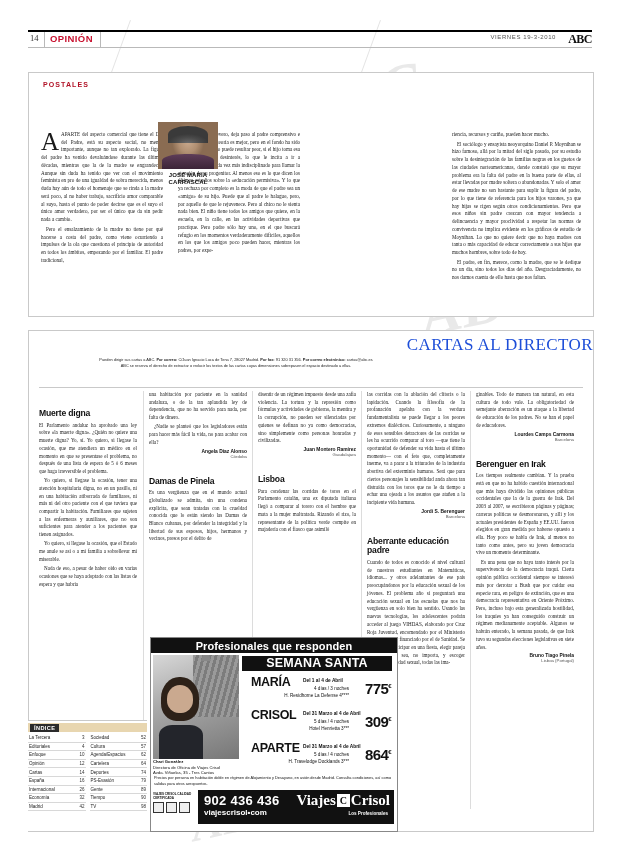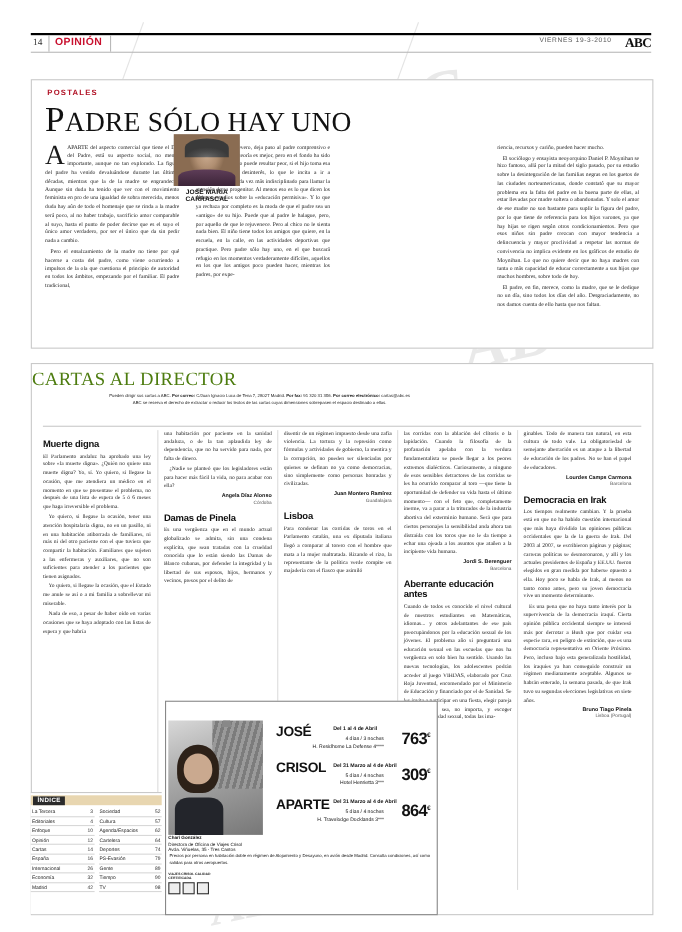--- a/index.html
+++ b/index.html
@@ -60,33 +60,33 @@
      background:radial-gradient(ellipse 20px 9px at 50% 100%,#6a6a6a 0%,#4a4a4a 60%,#3a3a3a 100%);
      border-radius:50% 50% 0 0;}
   .author-photo:after{content:"";position:absolute;left:4px;bottom:0;width:52px;height:15px;
      background:linear-gradient(180deg,#5e3d58 0%,#3c2438 100%);border-radius:44% 44% 0 0;}
   .author-name{font-size:6px;font-weight:700;text-align:center;line-height:1.22;
      margin-top:3px;letter-spacing:.1px;font-family:"Liberation Sans",sans-serif;}
 
   
   .letters{position:absolute;left:28px;top:330px;width:564px;height:500px;
       border:1px solid #c9c9c9;z-index:2;background:#fff;}
-  .cartas-title{position:absolute;left:0;right:0;top:4px;text-align:left;
-      font-size:17px;color:#4d7c0f;font-family:"Liberation Serif",serif;
+  .cartas-title{position:absolute;left:0;right:0;top:4px;text-align:right;
+      font-size:17px;color:#1d4ed8;font-family:"Liberation Serif",serif;
       letter-spacing:.4px;}
   .cartas-note{position:absolute;left:62px;top:26px;width:290px;font-size:3.9px;
       line-height:1.65;text-align:center;color:#222;
       font-family:"Liberation Sans",sans-serif;}
   .cartas-note b{font-weight:700;}
   .cartas-rule{position:absolute;left:10px;top:56px;width:544px;height:1px;background:#c9c9c9;}
 
   .lcols{position:absolute;left:10px;top:60px;width:544px;height:430px;}
   .lcol{position:absolute;top:0;width:98px;}
   .lsep{position:absolute;top:0;width:1px;height:418px;background:#dcdcdc;}
-  .lhead{font-size:8.6px;font-weight:700;line-height:1.12;margin:8px 0 3px 0;
+  .lhead{font-size:8.6px;font-weight:700;line-height:1.12;margin:18px 0 3px 0;
       font-family:"Liberation Sans",sans-serif;letter-spacing:-.2px;}
   .lbody{font-size:5.05px;line-height:1.53;text-align:justify;color:#1a1a1a;}
   .lbody p{margin:0 0 1.5px 0;text-indent:5px;}
   .lbody p.first{text-indent:0;}
   .lsign{font-size:4.9px;font-weight:700;text-align:right;margin-top:2px;
       font-family:"Liberation Sans",sans-serif;}
   .lcity{font-size:4.3px;text-align:right;color:#555;margin-bottom:5px;
       font-family:"Liberation Sans",sans-serif;}
 
   
@@ -184,23 +184,20 @@
   <div class="mh-page">14</div>
   <div class="mh-div" style="left:16px;"></div>
   <div class="mh-sec" style="color:#c8102e;">OPINIÓN</div>
   <div class="mh-div" style="left:72px;"></div>
   <div class="mh-date">VIERNES 19-3-2010</div>
   <div class="mh-logo">ABC</div>
 </div>
 
 <div class="art-box">
   <div class="kicker">POSTALES</div>
-  <div class="art-title">
-    <span class="cap">P</span><span>ADRE SÓLO HAY UNO</span>
-  </div>
   <div class="art-cols">
     <div class="col" style="left:0;">
       <p class="first"><span class="dropcap">A</span><span>APARTE del aspecto comercial que tiene el Día del Padre, está su aspecto social, no menos importante, aunque no tan explorado. La figura del padre ha venido devaluándose durante las últimas décadas, mientras que la de la madre se engrandecía. Aunque sin duda ha tenido que ver con el movimiento feminista en pro de una igualdad de sobra merecida, menos duda hay aún de todo el homenaje que se rinda a la madre será poco, al no haber trabajo, sacrificio amor comparable al suyo, hasta el punto de poder decirse que es el suyo el único amor verdadero, por ser el único que da sin pedir nada a cambio.</span></p>
       <p>Pero el ensalzamiento de la madre no tiene por qué hacerse a costa del padre, como viene ocurriendo a impulsos de la ola que cuestiona el principio de autoridad en todos los ámbitos, empezando por el familiar. El padre tradicional,</p>
     </div>
     <div class="col" style="left:137px;">
       <p class="first">estricto, distante, severo, deja paso al padre comprensivo e indulgente, que en teoría es mejor, pero en el fondo ha sido llevado a su extremo puede resultar peor, si el hijo toma esa indulgencia como desinterés, lo que le incita a ir a comportamiento cada vez más indisciplinado para llamar la atención de su progenitor. Al menos eso es lo que dicen los últimos estudios sobre la «educación permisiva». Y lo que ya rechaza por completo es la moda de que el padre sea un «amigo» de su hijo. Puede que al padre le halague, pero, por aquello de que le rejuvenece. Pero al chico no le sienta nada bien. El niño tiene todos los amigos que quiere, en la escuela, en la calle, en las actividades deportivas que practique. Pero padre sólo hay uno, en el que buscará refugio en los momentos verdaderamente difíciles, aquellos en los que los amigos poco pueden hacer, mientras los padres, por expe-</p>
     </div>
     <div class="col" style="left:411px;width:129px;">
       <p class="first">riencia, recursos y cariño, pueden hacer mucho.</p>
@@ -266,33 +263,33 @@
         <p class="first">Para condenar las corridas de toros en el Parlamento catalán, una ex diputada italiana llegó a comparar al torero con el hombre que mata a la mujer maltratada. Rizando el rizo, la representante de la política verde compite en majadería con el fiasco que asimiló</p>
       </div>
     </div>
 
     <div class="lcol" style="left:328px;">
       <div class="lbody">
         <p class="first">las corridas con la ablación del clítoris o la lapidación. Cuando la filosofía de la profanación apelaba con la verdura fundamentalista se puede llegar a los peores extremos dialécticos. Curiosamente, a ninguno de esos sensibles detractores de las corridas se les ha ocurrido comparar al toro —que tiene la oportunidad de defender su vida hasta el último momento— con el feto que, completamente inerme, va a parar a la triturados de la industria abortiva del exterminio humano. Será que para ciertos personajes la sensibilidad anda ahora tan distraída con los toros que no le da tiempo a echar una ojeada a los asuntos que atañen a la incipiente vida humana.</p>
       </div>
       <div class="lsign">Jordi S. Berenguer</div>
       <div class="lcity">Barcelona</div>
-      <div class="lhead">Aberrante educación antes</div>
+      <div class="lhead">Aberrante educación padre</div>
       <div class="lbody">
         <p class="first">Cuando de todos es conocido el nivel cultural de nuestros estudiantes en Matemáticas, idiomas... y otros adelantantes de ese país preocupándonos por la educación sexual de los jóvenes. El problema año sí preguntará una educación sexual en las escuelas que nos ha vergüenza en solo bien ha sentido. Usando las nuevas tecnologías, los adolescentes podrán acceder al juego VIHDAS, elaborado por Cruz Roja Juventud, encomendado por el Ministerio de Educación y financiado por el de Sanidad. Se les invita a participar en una fiesta, elegir pareja del sexo que sea, no importa, y escoger cualquier actividad sexual, todas las ima-</p>
       </div>
     </div>
 
     <div class="lcol" style="left:437px;">
       <div class="lbody">
         <p class="first">ginables. Todo de manera tan natural, en esta cultura de todo vale. La obligatoriedad de semejante aberración es un ataque a la libertad de educación de los padres. No se han el papel de educadores.</p>
       </div>
       <div class="lsign">Lourdes Camps Carmona</div>
       <div class="lcity">Barcelona</div>
-      <div class="lhead">Democracia en Irak</div>
+      <div class="lhead">Berenguer en Irak</div>
       <div class="lbody">
         <p class="first">Los tiempos realmente cambian. Y la prueba está en que no ha habido cuestión internacional que más haya dividido las opiniones públicas occidentales que la de la guerra de Irak. Del 2003 al 2007, se escribieron páginas y páginas; carreras políticas se desmoronaron, y allí y los actuales presidentes de España y EE.UU. fueron elegidos en gran medida por haberse opuesto a ella. Hoy poco se habla de Irak, al menos no tanto como antes, pero su joven democracia vive un momento determinante.</p>
         <p>Es una pena que no haya tanto interés por la supervivencia de la democracia iraquí. Cierta opinión pública occidental siempre se interesó más por derrotar a Bush que por cuidar esa especie rara, en peligro de extinción, que es una democracia representativa en Oriente Próximo. Pero, incluso bajo esta generalizada hostilidad, los iraquíes ya han conseguido construir un régimen medianamente aceptable. Algunos se habrán enterado, la semana pasada, de que Irak tuvo su segundas elecciones legislativas en siete años.</p>
       </div>
       <div class="lsign">Bruno Tiago Pinela</div>
       <div class="lcity">Lisboa (Portugal)</div>
     </div>
   </div>
 </div>
 
@@ -373,41 +370,43 @@
         </div>
       <div class="irow">
           <span>TV</span>
           <span class="num">98</span>
         </div>
     </div>
   </div>
 </div>
 
 <div class="ad">
+  <div class="ad-top">Profesionales que responden</div>
   <div class="ad-mid">
     <div class="ad-photo">
       <div class="bldg"></div>
       <div class="hair"></div>
       <div class="head"></div>
       <div class="torso"></div>
     </div>
     <div class="ad-cap">
       <b>Chari González</b><br>
       <span>Directora de Oficina de Viajes Crisol</span><br>
       <span>Avda. Viñuelas, 35 - Tres Cantos</span>
     </div>
 
     <div class="ad-offers">
+      <div class="ad-ss">SEMANA SANTA</div>
 
       <div class="offer">
-        <div class="city">JOSÉ</div>
+        <div class="city">MARÍA</div>
         <div class="dates">Del 1 al 4 de Abril</div>
         <div class="nights">4 días / 3 noches</div>
         <div class="hotel">H. Residhome La Defense 4****</div>
-        <div class="price"><span>763</span><sup>€</sup></div>
+        <div class="price"><span>775</span><sup>€</sup></div>
       </div>
 
       <div class="offer">
         <div class="city">CRISOL</div>
         <div class="dates">Del 31 Marzo al 4 de Abril</div>
         <div class="nights">5 días / 4 noches</div>
         <div class="hotel">Hotel Henrietta 3***</div>
         <div class="price"><span>309</span><sup>€</sup></div>
       </div>
 
@@ -425,14 +424,22 @@
 
   <div class="ad-bot">
     <div class="ad-badges">
       <span>VIAJES CRISOL CALIDAD CERTIFICADA</span>
       <div class="badge-row">
         <div class="badge"></div>
         <div class="badge"></div>
         <div class="badge"></div>
       </div>
     </div>
+    <div class="ad-black">
+      <div class="ad-phone">902 436 436</div>
+      <div class="ad-web">viajescrisol•com</div>
+      <div class="ad-brand">
+        <span>Viajes</span><span class="sq">C</span><span>Crisol</span>
+      </div>
+      <div class="ad-tag">Los Profesionales</div>
+    </div>
   </div>
 </div>
 
 </body></html>

